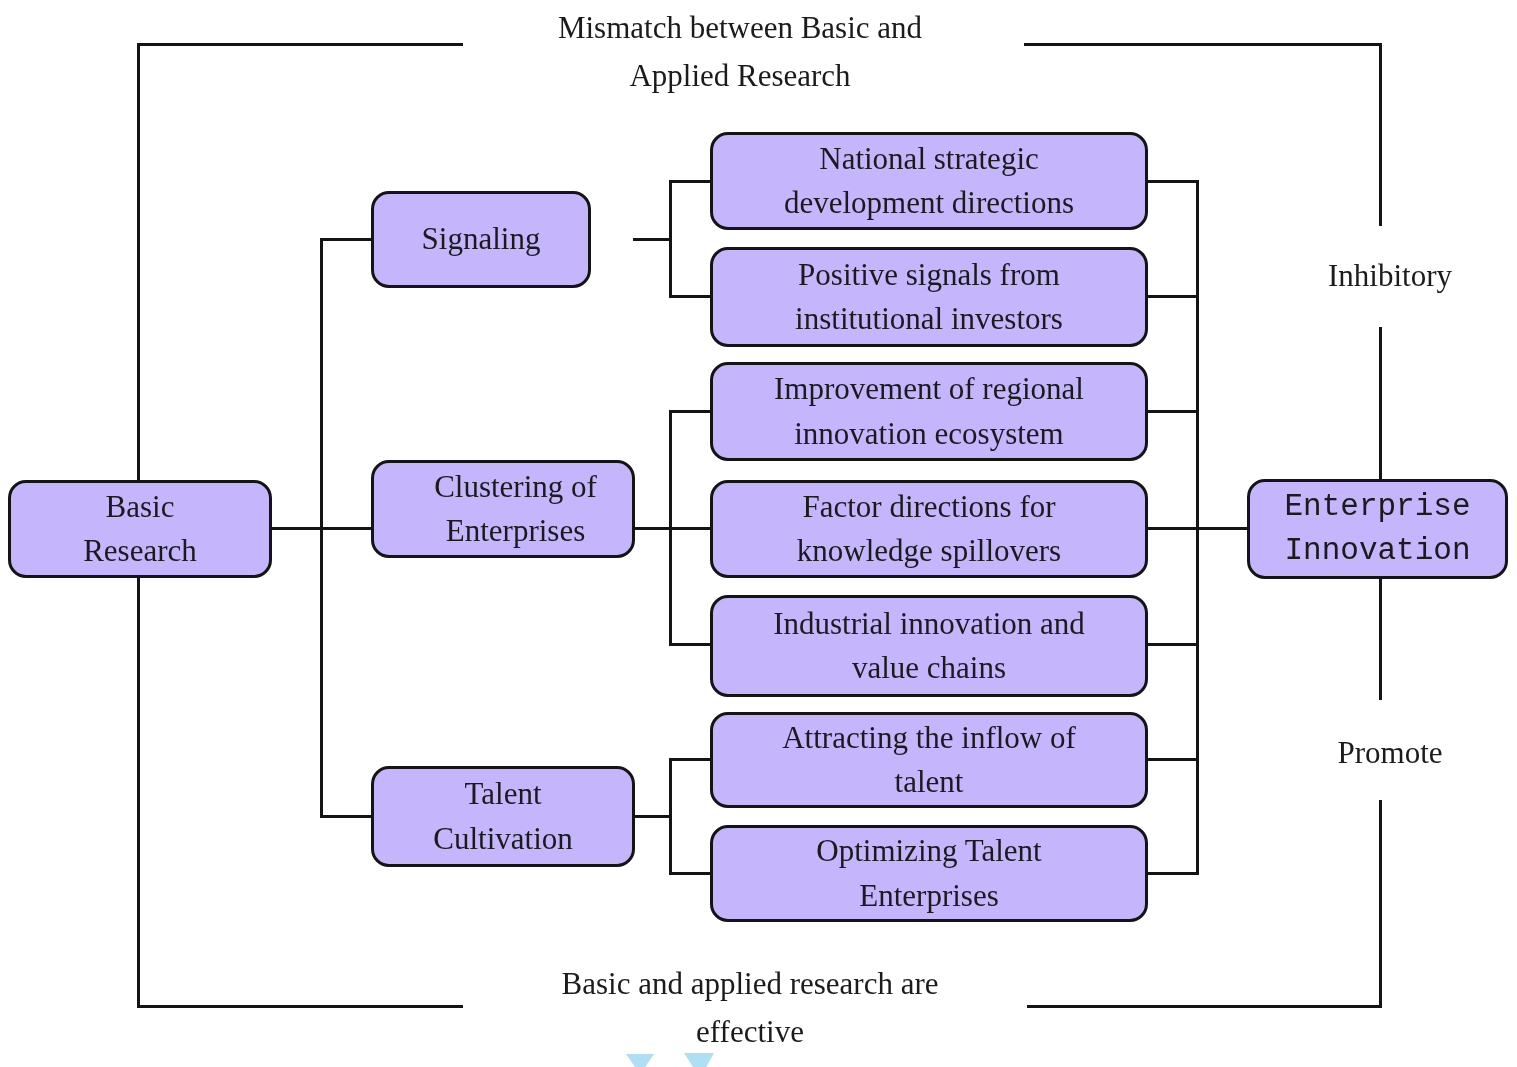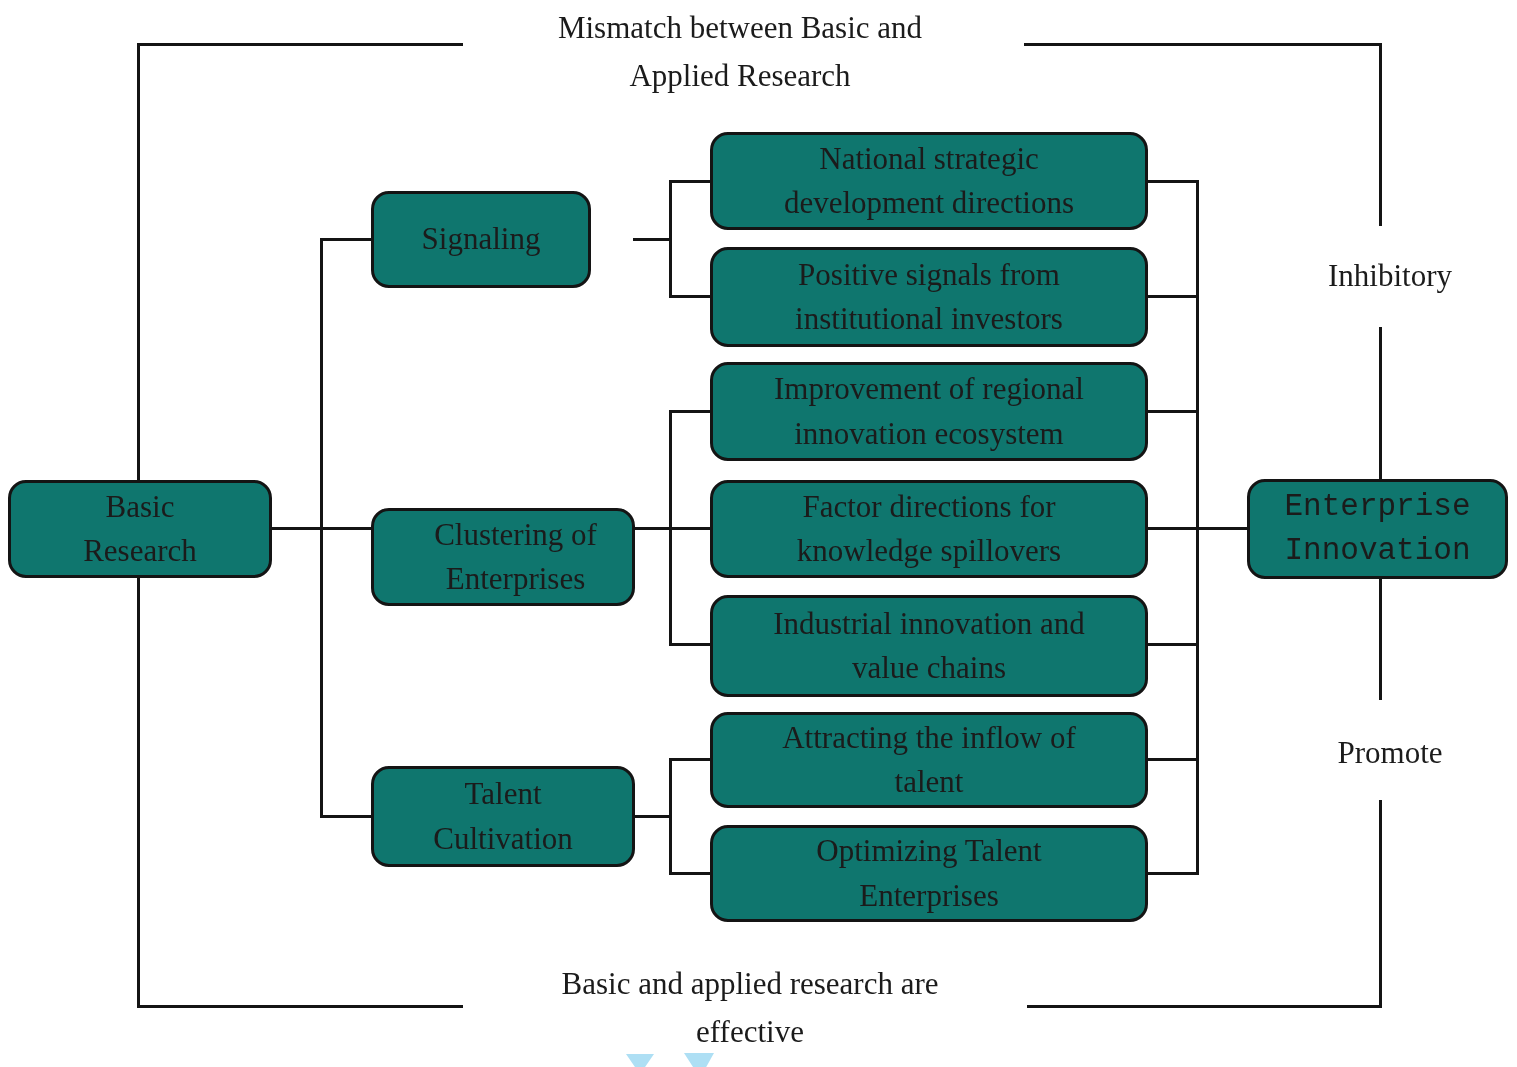--- a/index.html
+++ b/index.html
@@ -10,21 +10,21 @@
     font-family:"Liberation Serif","DejaVu Serif",serif;
     color:#1b1b1b;
     overflow:hidden;
   }
   .hline,.vline{position:absolute;background:#141414;}
   .hline{height:3px;}
   .vline{width:3px;}
   .node{
     position:absolute;
     box-sizing:border-box;
-    background:#0f766e;
+    background:#c4b5fd;
     border:3px solid #141414;
     border-radius:18px;
     display:flex;align-items:center;justify-content:center;
     text-align:center;
   }
   .label{
     white-space:pre-line;
     font-size:31px;
     line-height:1.42;
     color:#1b1b1b;
@@ -90,21 +90,21 @@
   <div class="hline" style="left:1146px;top:872px;width:53px;"></div>
 
   <div class="node" style="left:8px;top:480px;width:264px;height:98px;">
     <span class="label">Basic
 Research</span>
   </div>
 
   <div class="node" style="left:371px;top:191px;width:220px;height:97px;">
     <span class="label">Signaling</span>
   </div>
-  <div class="node" style="left:371px;top:508px;width:264px;height:98px;padding-left:25px;">
+  <div class="node" style="left:371px;top:460px;width:264px;height:98px;padding-left:25px;">
     <span class="label">Clustering of
 Enterprises</span>
   </div>
   <div class="node" style="left:371px;top:766px;width:264px;height:101px;">
     <span class="label">Talent
 Cultivation</span>
   </div>
 
   <div class="node" style="left:710px;top:132px;width:438px;height:98px;">
     <span class="label">National strategic

